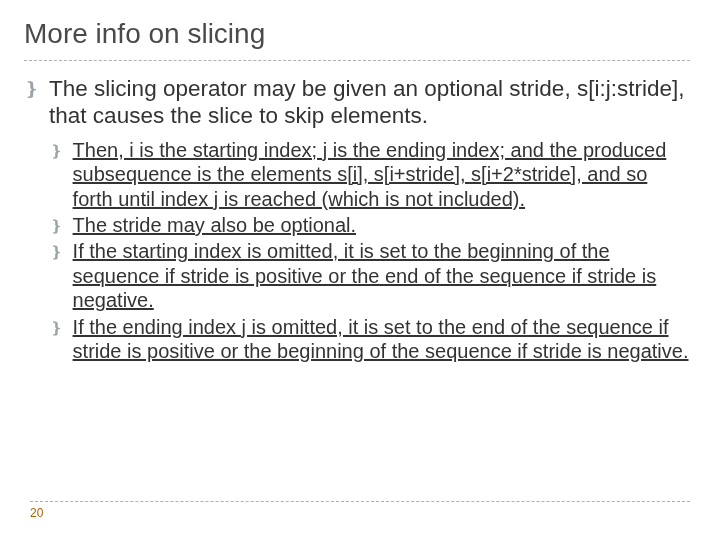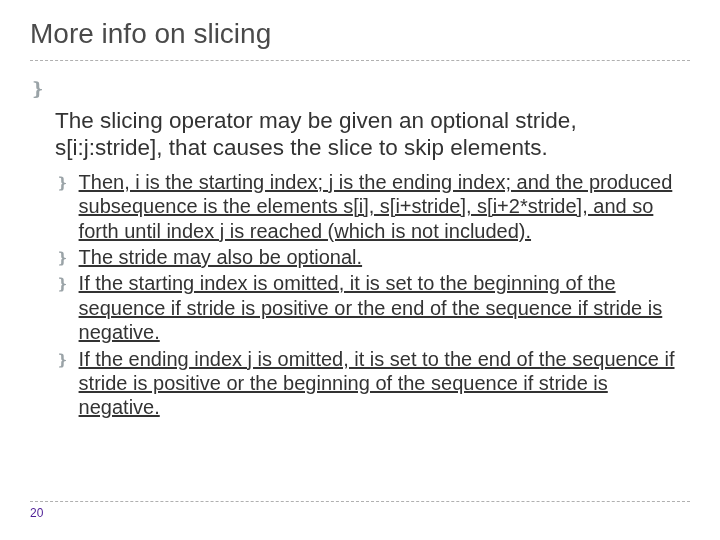--- a/index.html
+++ b/index.html
@@ -9,21 +9,21 @@
     height: 540px;
     background: #ffffff;
     font-family: Arial, Helvetica, sans-serif;
     color: #333333;
     overflow: hidden;
   }
   .slide {
     box-sizing: border-box;
     width: 720px;
     height: 540px;
-    padding: 18px 30px 0 30px;
+    padding: 18px 30px 0 24px;
     position: relative;
   }
   .title {
     font-size: 28px;
     font-weight: 400;
     color: #4a4a4a;
     margin: 0 0 6px 0;
     padding-bottom: 10px;
     border-bottom: 1px dashed #b0b0b0;
   }
@@ -37,21 +37,20 @@
   .bullet {
     flex: 0 0 auto;
     color: #9aa3a7;
     font-size: 18px;
     margin-right: 10px;
     margin-top: 4px;
     user-select: none;
   }
   .level1-text {
     flex: 1 1 auto;
-    margin-top: 32px;
   }
   .level2-wrap {
     margin-left: 26px;
     margin-top: 8px;
   }
   .level2 {
     display: flex;
     align-items: flex-start;
     font-size: 20px;
     line-height: 1.22;
@@ -67,21 +66,21 @@
     text-decoration: underline;
   }
   .footer {
     position: absolute;
     left: 30px;
     right: 30px;
     bottom: 20px;
     border-top: 1px dashed #b0b0b0;
     padding-top: 4px;
     font-size: 12px;
-    color: #4c1d95;
+    color: #a16207;
   }
 </style>
 </head>
 <body>
 
 <div class="slide">
 
   <h1 class="title">More info on slicing</h1>
 
   <div class="level1">

